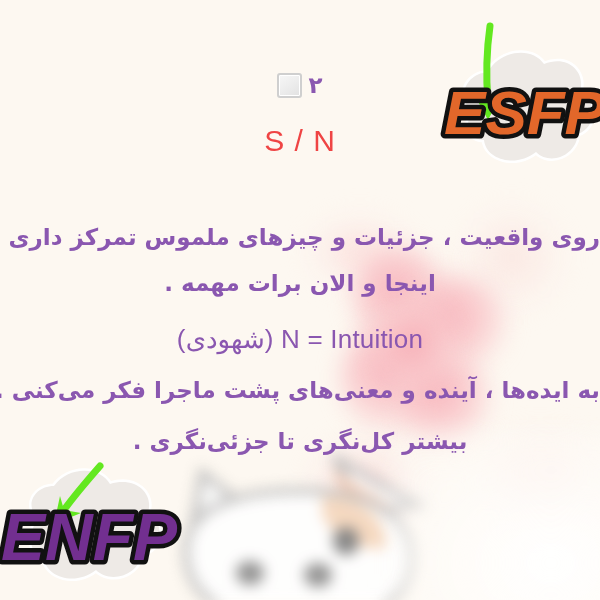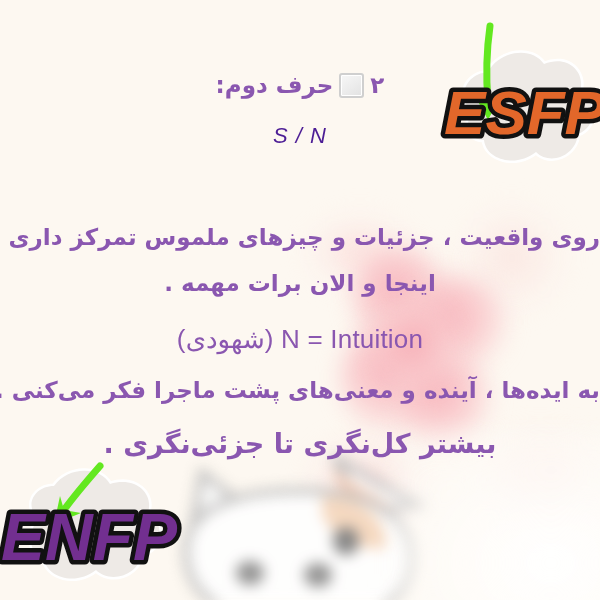--- a/index.html
+++ b/index.html
@@ -95,27 +95,27 @@
     font-family: "DejaVu Sans", sans-serif;
     font-weight: 600;
   }
   .latin {
     font-family: "Liberation Sans", sans-serif;
     font-weight: 400;
     direction: ltr;
   }
 
   .l1 { top: 72px;  font-size: 23px; }
-  .l2 { top: 123px; font-size: 22px; color: #4c1d95; letter-spacing: 1px; font-style: italic; }
+  .l2 { top: 123px; font-size: 30px; color: #ef4444; letter-spacing: 1px; }
   .l3 { top: 174px; font-size: 26px; }
   .l4 { top: 224px; font-size: 23px; }
   .l5 { top: 270px; font-size: 23px; }
   .l6 { top: 324px; font-size: 26px; }
   .l7 { top: 377px; font-size: 23px; }
-  .l8 { top: 428px; font-size: 27px; }
+  .l8 { top: 428px; font-size: 23px; }
 
   .inline-row {
     display: inline-flex;
     align-items: center;
     justify-content: center;
     gap: 6px;
     direction: rtl;
   }
 
   
@@ -192,21 +192,20 @@
 
     <div class="white-fade"></div>
   </div>
 
   <div class="content">
 
     <div class="line l1">
       <span class="inline-row">
         <span class="fa">۲</span>
         <span class="white-square"></span>
-        <span class="fa">حرف دوم:</span>
       </span>
     </div>
 
     <div class="line l2">
       <span class="latin">S / N</span>
     </div>
 
 
     <div class="line l4 fa">روی واقعیت ، جزئیات و چیزهای ملموس تمرکز داری .</div>
 

